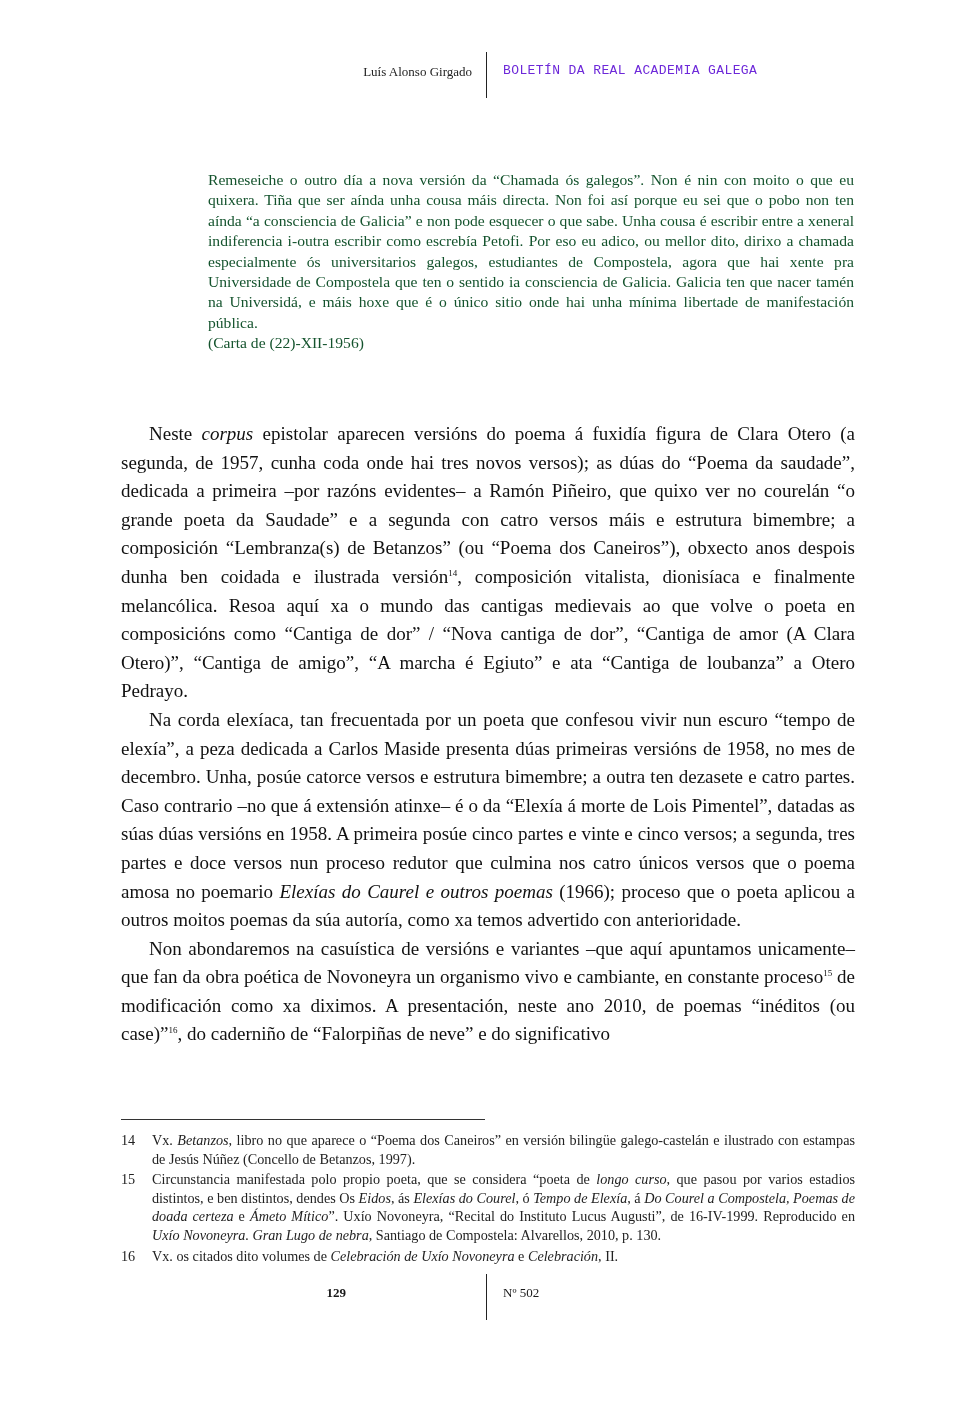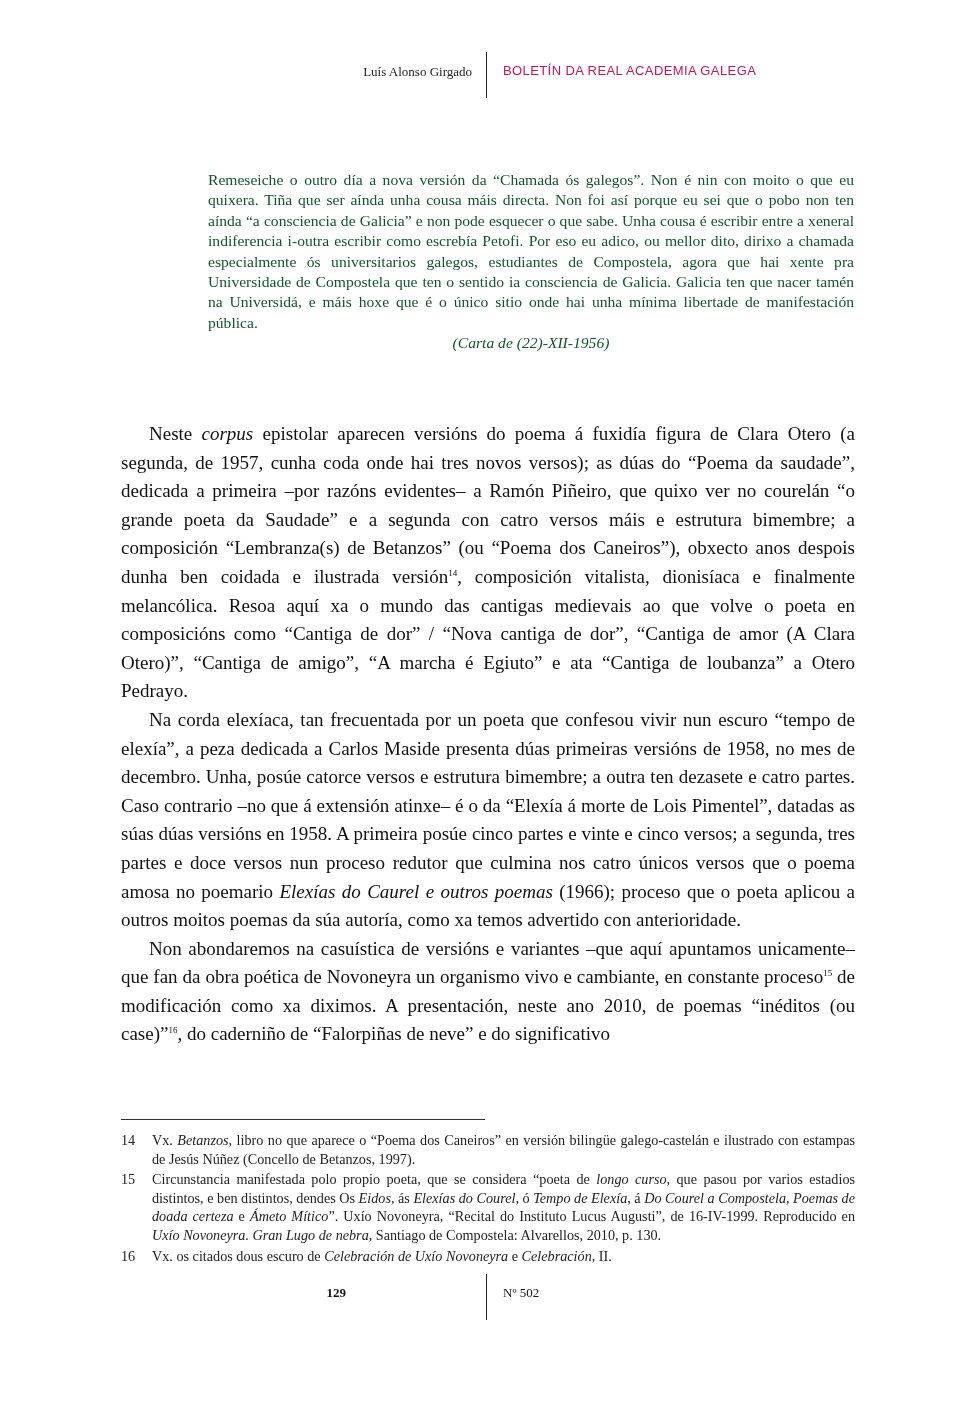--- a/index.html
+++ b/index.html
@@ -1,25 +1,25 @@
 <!DOCTYPE html>
 <html><head>
 <meta charset="utf-8">
 <style>
   html, body { margin:0; padding:0; background:#ffffff; }
   body { width:975px; height:1417px; position:relative; overflow:hidden;
          font-family:"DejaVu Serif","Liberation Serif",serif; color:#1a1a1a; }
   .hdr { position:absolute; top:52px; left:0; width:975px; height:46px; }
   .hdr-author { position:absolute; right:503px; top:12px; font-size:13px; color:#222; white-space:nowrap; font-family:"Liberation Serif",serif; }
   .hdr-rule { position:absolute; left:486px; top:0; width:1px; height:46px; background:#222; }
-  .hdr-journal { position:absolute; left:503px; top:11px; font-size:13px; letter-spacing:0.4px; white-space:nowrap; font-family:Liberation Sans, sans-serif; color:#be185d; }
+  .hdr-journal { position:absolute; left:503px; top:11px; font-size:13px; letter-spacing:0.4px; white-space:nowrap; font-family:Liberation Mono, monospace; color:#6d28d9; }
 
   .quote { position:absolute; left:208px; top:170px; width:646px; font-family:"Liberation Serif",serif; font-size:15.6px; line-height:20.4px; text-align:justify; color:#14532d; }
   .quote p { margin:0; }
-  .quote-src { text-align:center; margin-top:1px;font-style:italic; }
+  .quote-src { text-align:left; margin-top:1px; }
 
   .body { position:absolute; left:121px; top:420px; width:734px; font-family:"Liberation Serif",serif; font-size:19px; line-height:28.6px; text-align:justify; color:#111; }
   .body p { margin:0; text-indent:28px; }
   .body sup, .fn sup { font-size:9px; line-height:0; vertical-align:super; }
 
   .fn-rule { position:absolute; left:121px; top:1119px; width:364px; height:1px; background:#333; }
   .fn { position:absolute; left:121px; top:1131px; width:734px; font-family:"Liberation Serif",serif; font-size:14.2px; line-height:18.6px; color:#222; }
   .fn-item { position:relative; padding-left:31px; text-align:justify; margin-bottom:2px; }
   .fn-num { position:absolute; left:0; top:0; }
 
@@ -55,21 +55,21 @@
   <div class="fn-item">
     <span class="fn-num">14</span>
     <span>Vx. </span><i>Betanzos</i><span>, libro no que aparece o “Poema dos Caneiros” en versión bilingüe galego-castelán e ilustrado con estampas de Jesús Núñez (Concello de Betanzos, 1997).</span>
   </div>
   <div class="fn-item">
     <span class="fn-num">15</span>
     <span>Circunstancia manifestada polo propio poeta, que se considera “poeta de </span><i>longo curso</i><span>, que pasou por varios estadios distintos, e ben distintos, dendes Os </span><i>Eidos</i><span>, ás </span><i>Elexías do Courel</i><span>, ó </span><i>Tempo de Elexía</i><span>, á </span><i>Do Courel a Compostela, Poemas de doada certeza</i><span> e </span><i>Ámeto Mítico</i><span>”. Uxío Novoneyra, “Recital do Instituto Lucus Augusti”, de 16-IV-1999. Reproducido en </span><i>Uxío Novoneyra. Gran Lugo de nebra</i><span>, Santiago de Compostela: Alvarellos, 2010, p. 130.</span>
   </div>
   <div class="fn-item">
     <span class="fn-num">16</span>
-    <span>Vx. os citados dous escuro de </span><i>Celebración de Uxío Novoneyra</i><span> e </span><i>Celebración</i><span>, II.</span>
+    <span>Vx. os citados dito volumes de </span><i>Celebración de Uxío Novoneyra</i><span> e </span><i>Celebración</i><span>, II.</span>
   </div>
 </div>
 
 <div class="ftr">
   <div class="ftr-page">129</div>
   <div class="ftr-rule"></div>
   <div class="ftr-issue">Nº 502</div>
 </div>
 
 </body></html>

